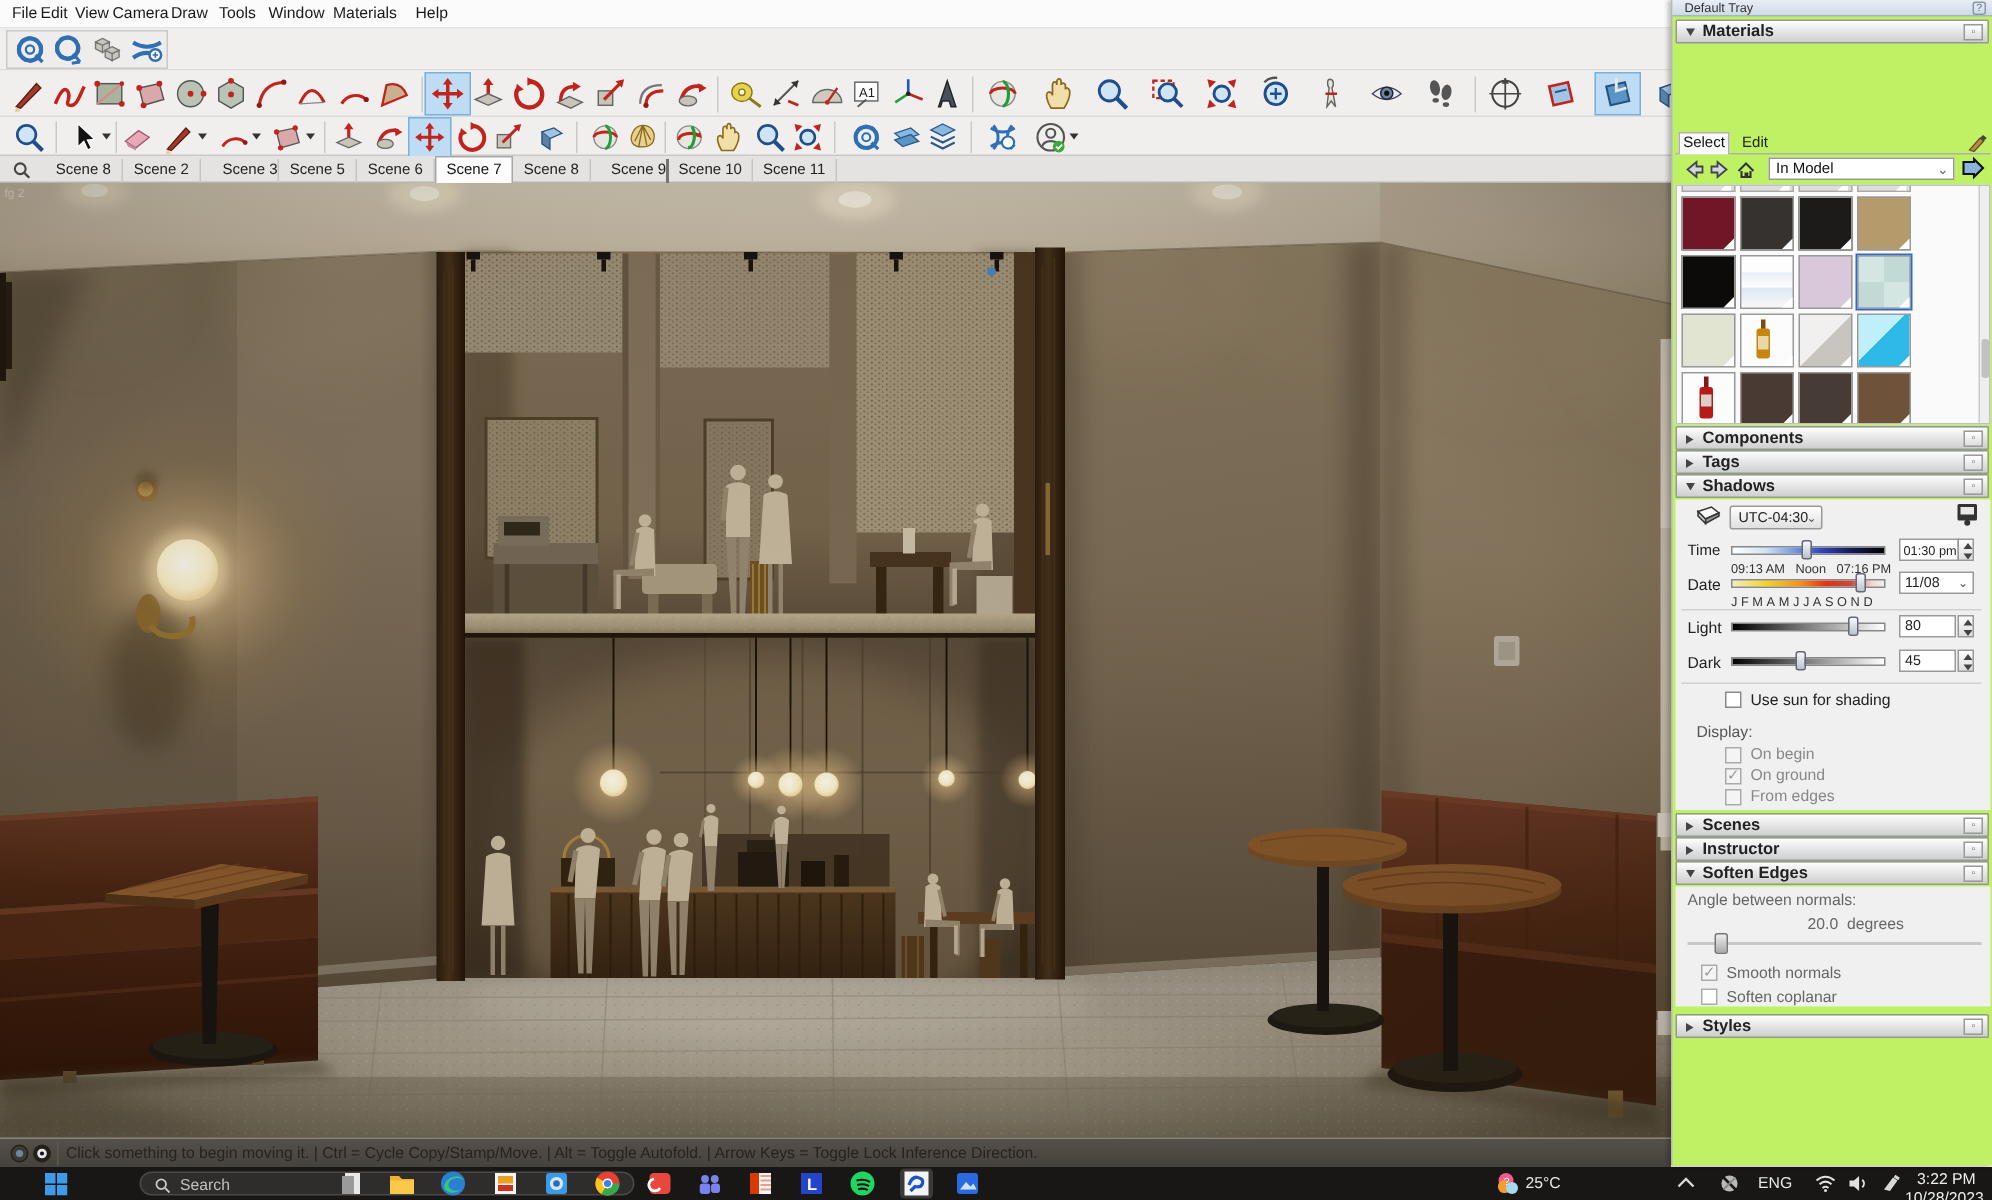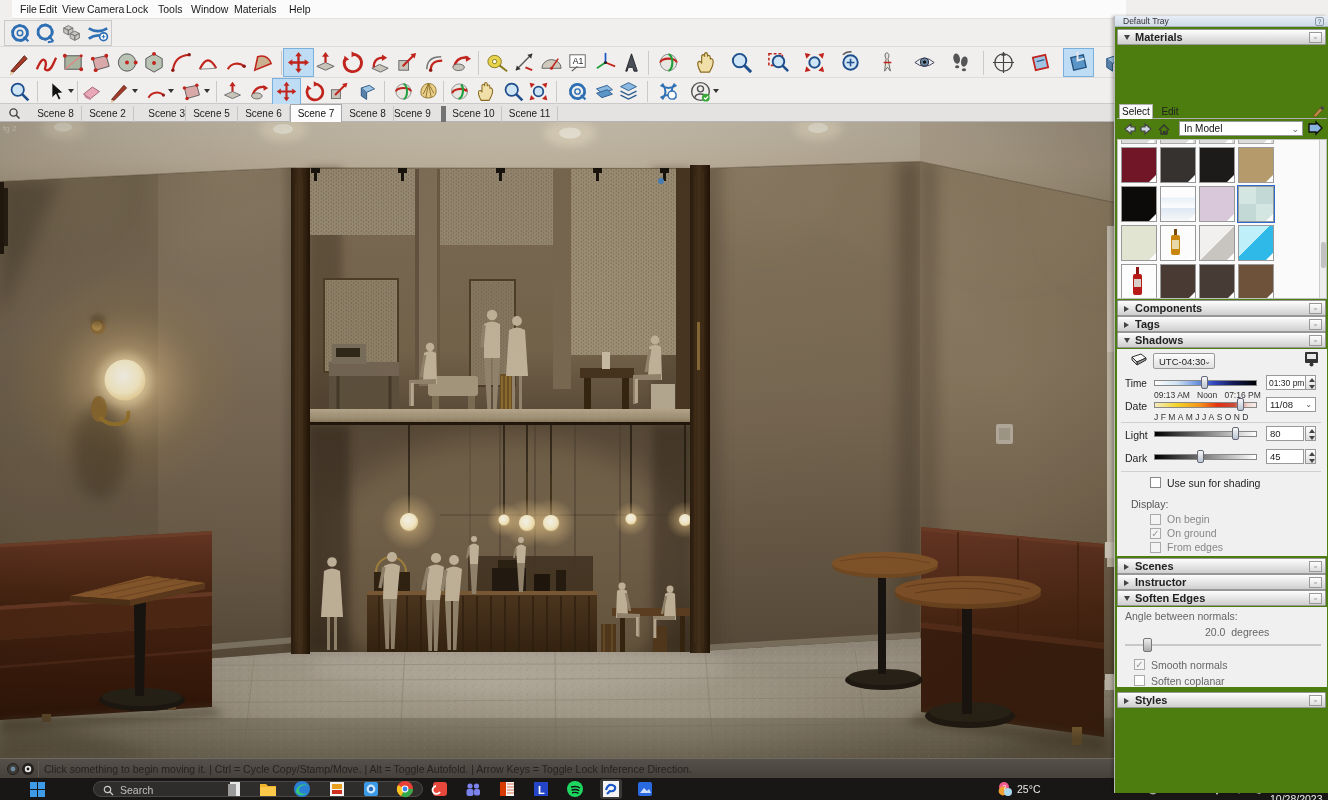--- a/index.html
+++ b/index.html
@@ -4,26 +4,26 @@
 body{width:1328px;height:800px;overflow:hidden;position:relative;font-family:"Liberation Sans",sans-serif;background:#f0efee}
 .abs{position:absolute}
 .hdr{position:absolute;left:2px;right:2px;height:16px;background:linear-gradient(#fefefe,#e8e8e8 45%,#cfcfcf);border:1px solid #979797;border-radius:1px;font-size:11px;font-weight:bold;color:#222;line-height:15px;padding-left:17px}
 .hdr .tri{position:absolute;left:6px;top:5px;width:0;height:0}
 .tri-r{border-top:3.5px solid transparent;border-bottom:3.5px solid transparent;border-left:5px solid #444}
 .tri-d{border-left:3.5px solid transparent;border-right:3.5px solid transparent;border-top:5px solid #444}
 .hdr .btn{position:absolute;right:3px;top:2px;width:13px;height:11px;background:linear-gradient(#fff,#ddd);border:1px solid #999;font-size:7px;line-height:10px;text-align:center;font-weight:normal;color:#555}
 .sep2{position:absolute;top:51px;width:1px;height:24px;background:#c9c9c9}
 .sep3{position:absolute;top:81px;width:1px;height:21px;background:#c9c9c9}
 </style></head><body>
-<div class="abs" style="left:12px;top:0;width:1114px;height:19px;background:#fbfbfb;border-bottom:1px solid #e2e2e2">
+<div class="abs" style="left:0;top:0;width:1114px;height:19px;background:#fbfbfb;border-bottom:1px solid #e2e2e2">
     <span style="position:absolute;left:8px;top:3px;font-size:10.5px;color:#1a1a1a">File</span>
     <span style="position:absolute;left:27px;top:3px;font-size:10.5px;color:#1a1a1a">Edit</span>
     <span style="position:absolute;left:50px;top:3px;font-size:10.5px;color:#1a1a1a">View</span>
     <span style="position:absolute;left:75px;top:3px;font-size:10.5px;color:#1a1a1a">Camera</span>
-    <span style="position:absolute;left:114px;top:3px;font-size:10.5px;color:#1a1a1a">Lock</span>
+    <span style="position:absolute;left:114px;top:3px;font-size:10.5px;color:#1a1a1a">Draw</span>
     <span style="position:absolute;left:146px;top:3px;font-size:10.5px;color:#1a1a1a">Tools</span>
     <span style="position:absolute;left:179px;top:3px;font-size:10.5px;color:#1a1a1a">Window</span>
     <span style="position:absolute;left:222px;top:3px;font-size:10.5px;color:#1a1a1a">Materials</span>
     <span style="position:absolute;left:277px;top:3px;font-size:10.5px;color:#1a1a1a">Help</span>
   </div>
 <div class="abs" style="left:0;top:19px;width:1114px;height:28px;background:#f0efee;border-bottom:1px solid #dcdcdc">
     <div class="abs" style="left:4px;top:1px;width:108px;height:26px;background:#eeedec;border:1px solid #c9c9c9"></div>
   </div>
 <svg style="position:absolute;left:8px;top:21px" width="24" height="24" viewBox="0 0 26 26">
     <circle cx="13" cy="13" r="8" fill="none" stroke="#2f6fb4" stroke-width="3"></circle>
@@ -371,21 +371,21 @@
       <circle cx="5.5" cy="5.5" r="3.6" fill="none" stroke="#444" stroke-width="1.4"></circle>
       <path d="M8 8 l3.5 3.5" stroke="#444" stroke-width="1.6"></path>
     </svg>
     <div style="position:absolute;left:30px;top:2px;width:52px;height:16px;border-right:1px solid #c5c5c5;text-align:center;font-size:10px;color:#222;line-height:15px">Scene 8</div>
     <div style="position:absolute;left:82px;top:2px;width:52px;height:16px;border-right:1px solid #c5c5c5;text-align:center;font-size:10px;color:#222;line-height:15px">Scene 2</div>
     <div style="position:absolute;left:134px;top:2px;width:52px;height:16px;border-right:1px solid #c5c5c5;text-align:right;font-size:10px;color:#222;line-height:15px">Scene 3</div>
     <div style="position:absolute;left:186px;top:2px;width:52px;height:16px;border-right:1px solid #c5c5c5;text-align:center;font-size:10px;color:#222;line-height:15px">Scene 5</div>
     <div style="position:absolute;left:238px;top:2px;width:52px;height:16px;border-right:1px solid #c5c5c5;text-align:center;font-size:10px;color:#222;line-height:15px">Scene 6</div>
     <div style="position:absolute;left:290px;top:0;width:52px;height:18px;background:#fcfcfc;border:1px solid #a8a8a8;border-bottom:none;z-index:2;text-align:center;font-size:10px;color:#111;line-height:17px">Scene 7</div>
     <div style="position:absolute;left:342px;top:2px;width:52px;height:16px;border-right:1px solid #c5c5c5;text-align:center;font-size:10px;color:#222;line-height:15px">Scene 8</div>
-    <div style="position:absolute;left:394px;top:2px;width:52px;height:16px;border-right:5px solid #737373;text-align:left;font-size:10px;color:#222;line-height:15px">Scene 9</div>
+    <div style="position:absolute;left:394px;top:2px;width:52px;height:16px;border-right:2px solid #737373;text-align:right;font-size:10px;color:#222;line-height:15px">Scene 9</div>
     <div style="position:absolute;left:446px;top:2px;width:56px;height:16px;border-right:1px solid #c5c5c5;text-align:center;font-size:10px;color:#222;line-height:15px">Scene 10</div>
     <div style="position:absolute;left:502px;top:2px;width:56px;height:16px;border-right:1px solid #c5c5c5;text-align:center;font-size:10px;color:#222;line-height:15px">Scene 11</div>
   </div>
 <svg class="abs" style="left:0;top:122px" width="1114" height="636" viewBox="0 0 1114 636">
     <defs>
 <linearGradient id="ceil" x1="0" y1="0" x2="0" y2="1">
  <stop offset="0" stop-color="#dbd3c3"></stop>
         <stop offset="0.5" stop-color="#cbc0ac"></stop>
         <stop offset="1" stop-color="#aa9e87"></stop>
       </linearGradient>
@@ -958,21 +958,21 @@
       <path d="M1 4 h3 l3.4-3 v10 l-3.4-3 h-3 Z" fill="#e0e0e0"></path>
       <path d="M9.5 3.5 Q12 6 9.5 8.5" fill="none" stroke="#e0e0e0" stroke-width="1.2"></path>
     </svg>
     <svg style="position:absolute;left:1254px;top:5px" width="15" height="12" viewBox="0 0 15 12">
       <path d="M2 10 L8 2 l3 2 -5 7 Z" fill="#d8d8d8"></path>
       <path d="M9 1 l3 2" stroke="#d8d8d8" stroke-width="2"></path>
     </svg>
     <span style="position:absolute;left:1278px;top:2px;font-size:10.5px;color:#efefef">3:22 PM</span>
     <span style="position:absolute;left:1270px;top:15px;font-size:10.5px;color:#efefef">10/28/2023</span>
   </div>
-<div class="abs" style="left:1114px;top:16px;width:214px;height:777px;background:#4d7c0f;border-left:1px solid #b8b8b8;box-shadow:-2px 0 3px rgba(0,0,0,.25)">
+<div class="abs" style="left:1114px;top:0;width:214px;height:777px;background:#bef264;border-left:1px solid #b8b8b8;box-shadow:-2px 0 3px rgba(0,0,0,.25)">
     <div style="position:absolute;left:0;top:0;width:100%;height:11px;background:linear-gradient(#e8eef6,#cfdae8);border-bottom:1px solid #aab4c0;font-size:8.5px;color:#333;padding-left:8px;line-height:11px">Default Tray<span style="position:absolute;right:4px;top:1px;width:9px;height:9px;border:1px solid #8898a8;border-radius:2px;font-size:7px;text-align:center;line-height:8px;color:#567">?</span></div>
     <div class="hdr" style="top:13px"><span class="tri tri-d"></span>Materials<span class="btn">▫</span></div>
     <div style="position:absolute;left:2px;top:88px;width:210px;height:15px;border-bottom:1px solid #b0b0b0">
       <div style="position:absolute;left:2px;top:0;width:34px;height:15px;background:#fafafa;border:1px solid #b0b0b0;border-bottom:none;font-size:10px;text-align:center;line-height:14px;color:#111">Select</div>
       <div style="position:absolute;left:38px;top:1px;width:30px;height:14px;font-size:10px;text-align:center;line-height:13px;color:#222">Edit</div>
       <svg style="position:absolute;right:2px;top:0" width="14" height="14" viewBox="0 0 14 14">
         <path d="M2 12 L9 4 l2.5 2 L5 13 Z" fill="#b98a4a" stroke="#6a4a1a" stroke-width="0.8"></path>
         <path d="M9 4 l2-2 2.5 2 -2 2 Z" fill="#444"></path>
       </svg>
     </div>

